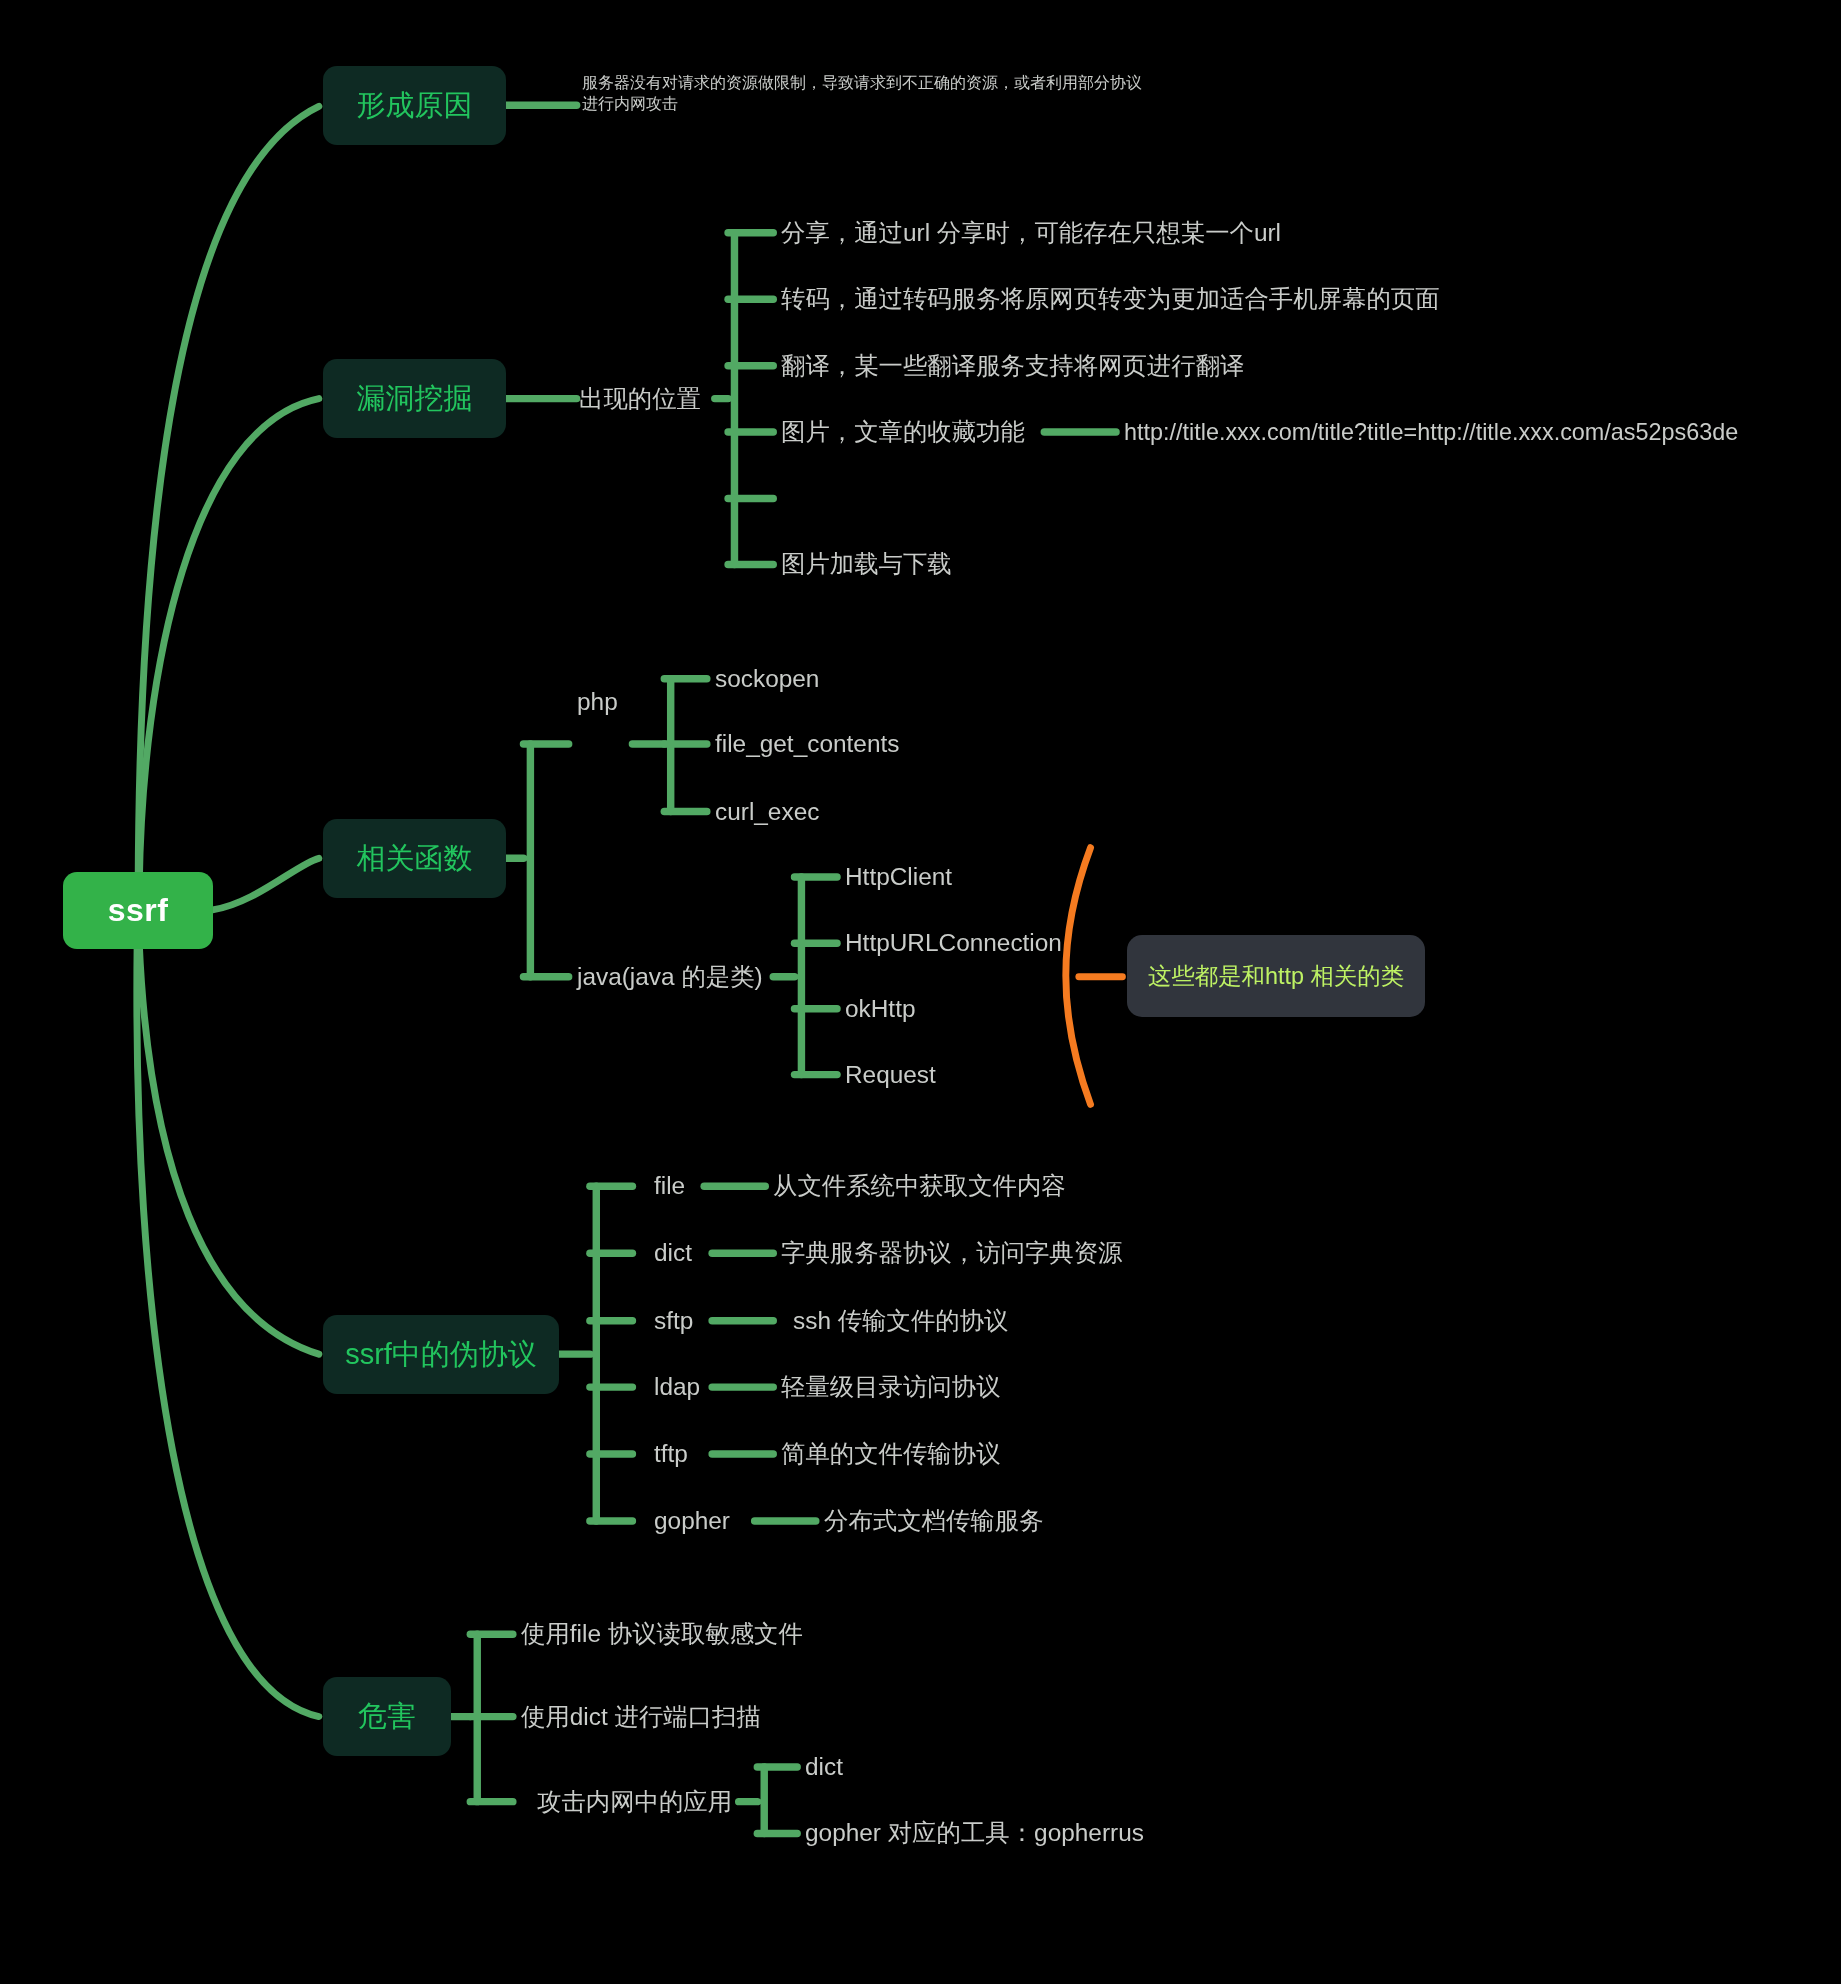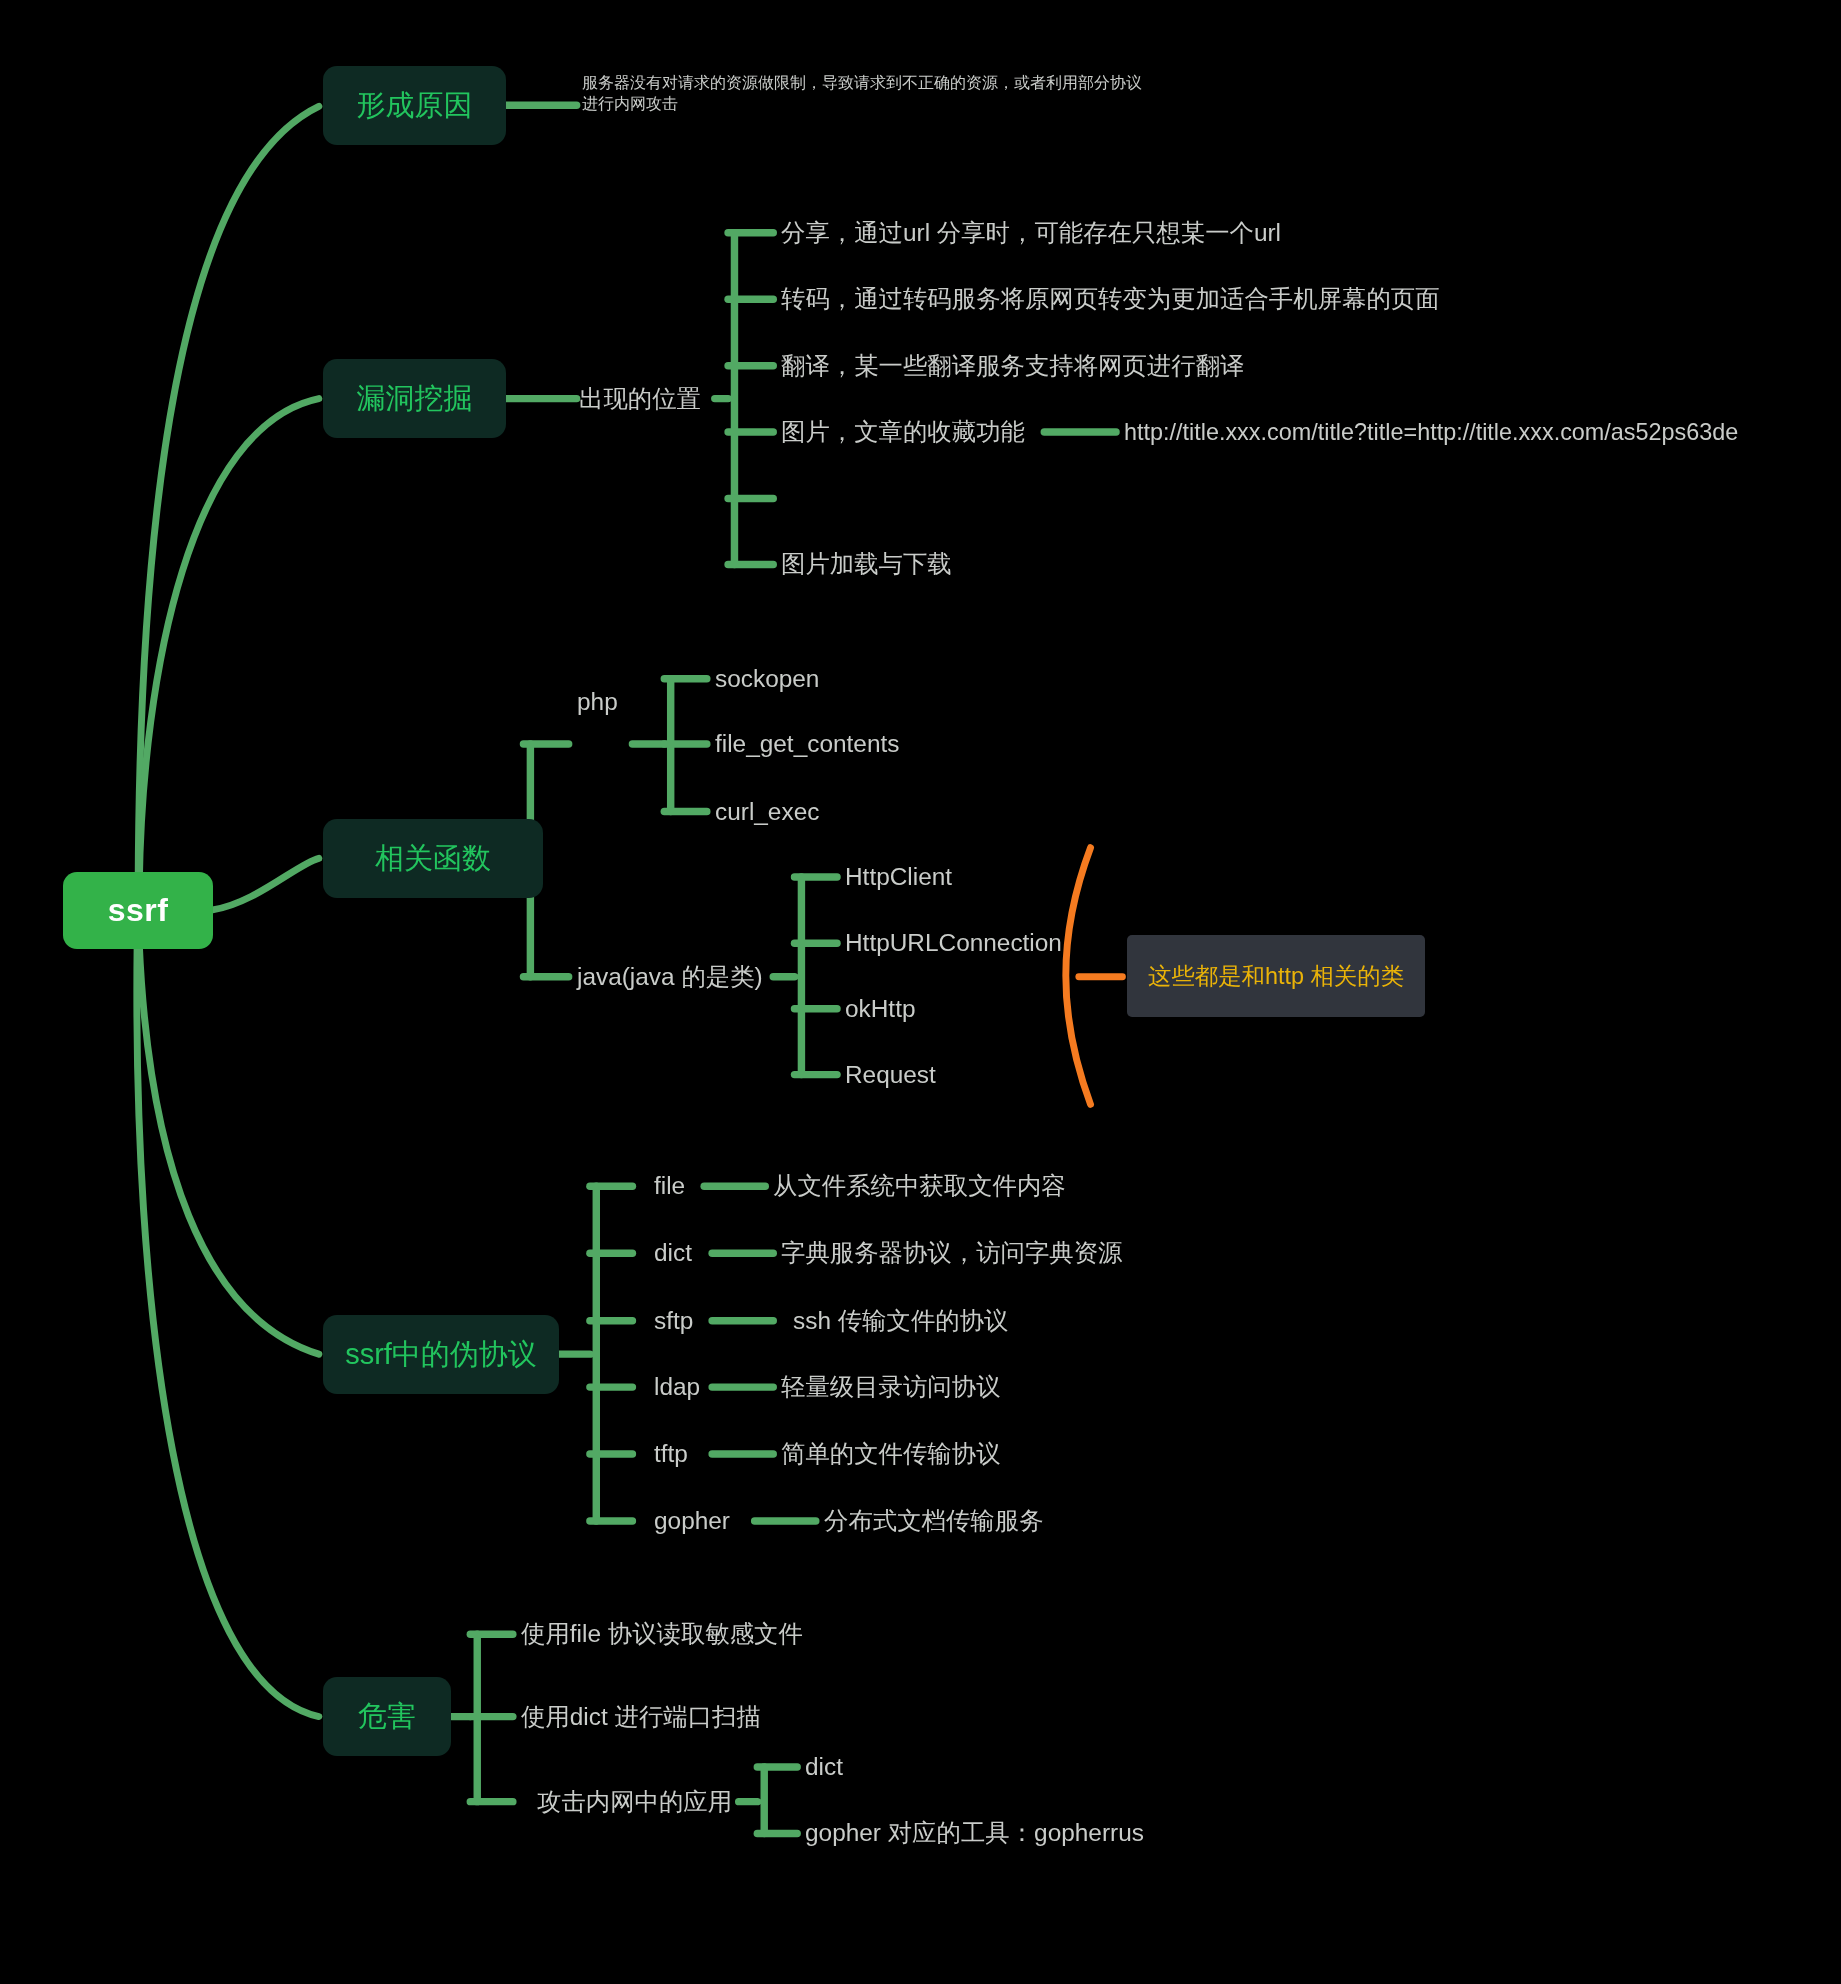--- a/index.html
+++ b/index.html
@@ -21,22 +21,22 @@
   .branch-node{
     background:#0E2A23;border-radius:14px;
     color:#22c55e;font-size:29px;
   }
   .plain{
     position:absolute;color:#C9CCC9;font-size:24.4px;white-space:nowrap;
     display:flex;align-items:center;
   }
   .plain.multiline{white-space:pre-line;line-height:1.32;align-items:flex-start;}
   .callout{
-    position:absolute;background:#31353D;border-radius:5px;
-    color:#eab308;font-size:23.4px;display:flex;align-items:center;
+    position:absolute;background:#31353D;border-radius:15px;
+    color:#bef264;font-size:23.4px;display:flex;align-items:center;
     padding:0 21px;box-sizing:border-box;white-space:nowrap;
   }
 </style>
 </head>
 <body>
 
 <div id="stage">
 
   <svg id="wires" viewBox="0 0 3466 3735">
     <g fill="none" stroke="#52A964" stroke-width="13" stroke-linecap="round">
@@ -129,21 +129,21 @@
   </div>
   <div class="plain" style="left:579px;top:382px;height:34px;">出现的位置</div>
 
   <div class="plain" style="left:781px;top:216px;height:34px;">分享，通过url 分享时，可能存在只想某一个url</div>
   <div class="plain" style="left:781px;top:282px;height:34px;">转码，通过转码服务将原网页转变为更加适合手机屏幕的页面</div>
   <div class="plain" style="left:781px;top:349px;height:34px;">翻译，某一些翻译服务支持将网页进行翻译</div>
   <div class="plain" style="left:781px;top:415px;height:34px;">图片，文章的收藏功能</div>
   <div class="plain" style="left:1124px;top:415px;height:34px;font-size:23.4px;">http://title.xxx.com/title?title=http://title.xxx.com/as52ps63de</div>
   <div class="plain" style="left:781px;top:547px;height:34px;">图片加载与下载</div>
 
-  <div class="node branch-node" style="left:323px;top:819px;width:220px;height:79px;">
+  <div class="node branch-node" style="left:323px;top:819px;width:183px;height:79px;">
     <span>相关函数</span>
   </div>
 
   <div class="plain" style="left:577px;top:685px;height:34px;">php</div>
   <div class="plain" style="left:715px;top:662px;height:34px;">sockopen</div>
   <div class="plain" style="left:715px;top:727px;height:34px;">file_get_contents</div>
   <div class="plain" style="left:715px;top:795px;height:34px;">curl_exec</div>
 
   <div class="plain" style="left:577px;top:960px;height:34px;">java(java 的是类)</div>
   <div class="plain" style="left:845px;top:860px;height:34px;">HttpClient</div>

